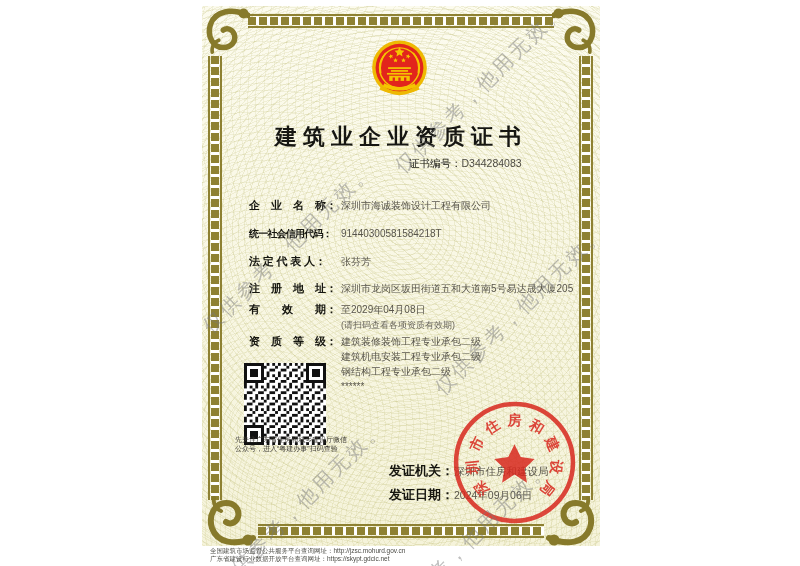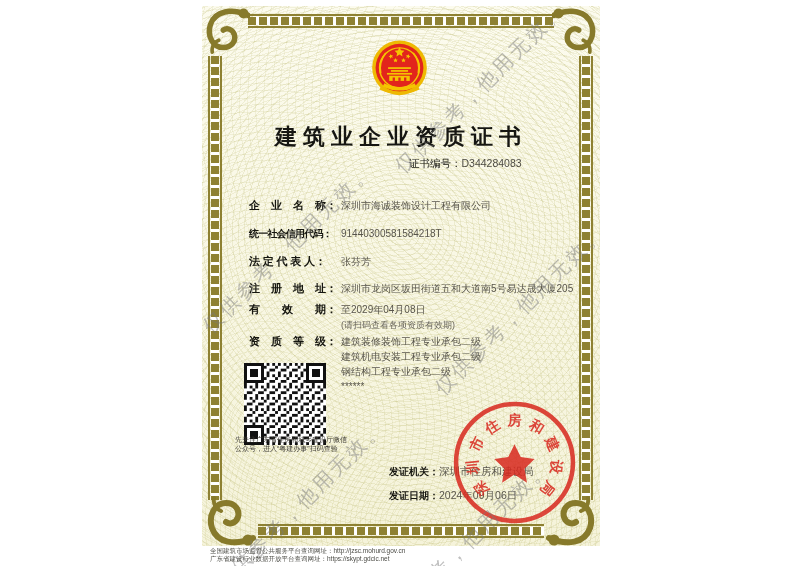--- a/index.html
+++ b/index.html
@@ -51,21 +51,21 @@
   .frow:nth-child(5){margin-bottom:2px;}
   .fnote{font-size:9px;color:#67645a;line-height:12px;}
   .qline{font-size:10px;line-height:12.5px;color:#57544a;margin-top:9px;}
 
   .qr{position:absolute;left:42px;top:357px;width:82px;height:82px;}
   .qr-caption{position:absolute;left:33px;top:430px;width:112px;font-size:7px;line-height:8.5px;color:#3c3a33;}
 
   .issuer,.idate{position:absolute;left:187px;white-space:nowrap;}
   .issuer{top:455px;}
   .idate{top:479px;}
-  .issuer .lbl,.idate .lbl{font-weight:bold;font-size:10px;color:#15150f;}
+  .issuer .lbl,.idate .lbl{font-weight:bold;font-size:13px;color:#15150f;}
   .issuer .val,.idate .val{font-size:10.5px;color:#57544a;}
 
   .seal{position:absolute;left:247px;top:391px;width:131px;height:131px;}
   .seal text{font-size:14px;font-weight:bold;fill:#d8281e;font-family:"Liberation Sans",sans-serif;}
 
   
   .wm{position:absolute;font-size:20px;letter-spacing:3px;color:rgba(122,122,122,.48);
     white-space:nowrap;transform:translate(-50%,-50%) rotate(-45deg);pointer-events:none;}
   .wm.w1{left:480px;top:88px;}
   .wm.w2{left:288px;top:248px;}

